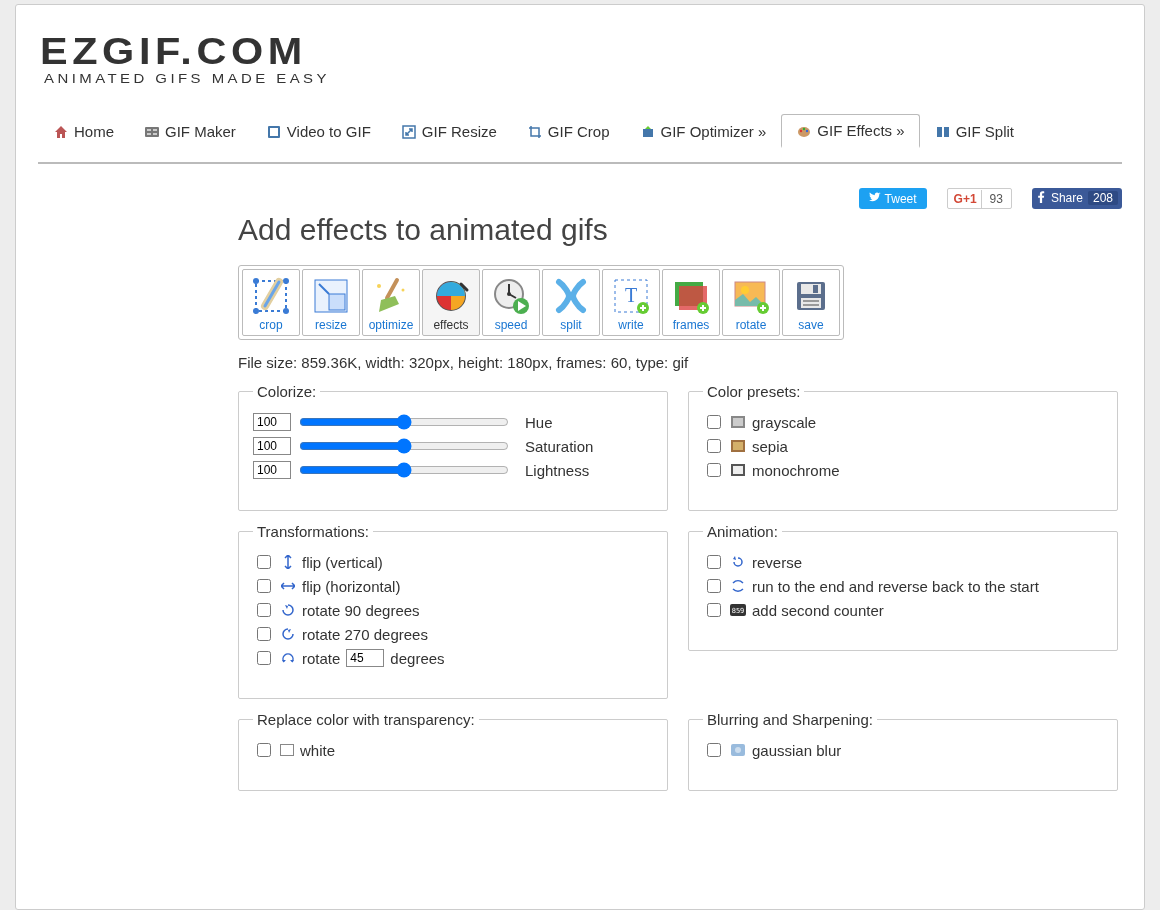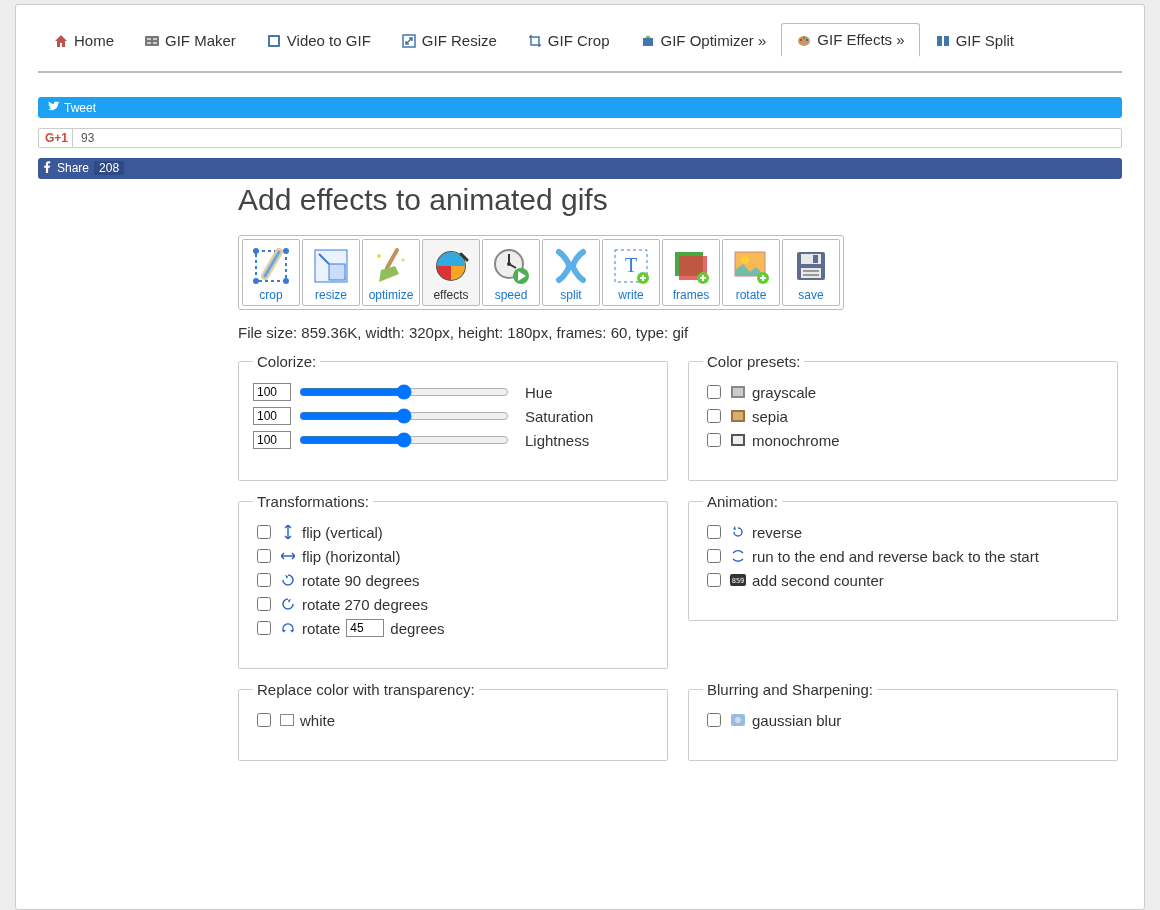--- a/index.html
+++ b/index.html
@@ -64,23 +64,22 @@
     border: 1px solid #bbb;
     border-bottom: 2px solid #fff;
     border-radius: 3px 3px 0 0;
     background: #fff;
   }
   .nav-icon { width: 16px; height: 16px; }
 
   .share-bar {
     display: flex;
     justify-content: flex-end;
-    gap: 10px;
+    gap: 20px;
     margin: 24px 0 4px;
-    flex-direction: column;
   }
   .tweet-btn {
     background: #1da1f2;
     color: #fff;
     border-radius: 3px;
     padding: 3px 10px;
     font-size: 12px;
     display: inline-flex;
     align-items: center;
     gap: 4px;
@@ -250,20 +249,24 @@
     border: 1px solid #888;
     display: inline-block;
   }
   .swatch.white { background: #fff; }
 </style>
 </head>
 <body>
 
 <div class="page">
 
+  <div class="logo">
+    <div class="logo-main">EZGIF.COM</div>
+    <div class="logo-sub">ANIMATED GIFS MADE EASY</div>
+  </div>
 
   <div class="nav">
     <div class="nav-item">
       <span class="nav-icon">
         <svg viewBox="0 0 16 16">
             <path fill="#b55" d="M8 2 2 8h2v6h3V10h2v4h3V8h2z"></path>
           </svg>
       </span>
       <span>Home</span>
     </div>

